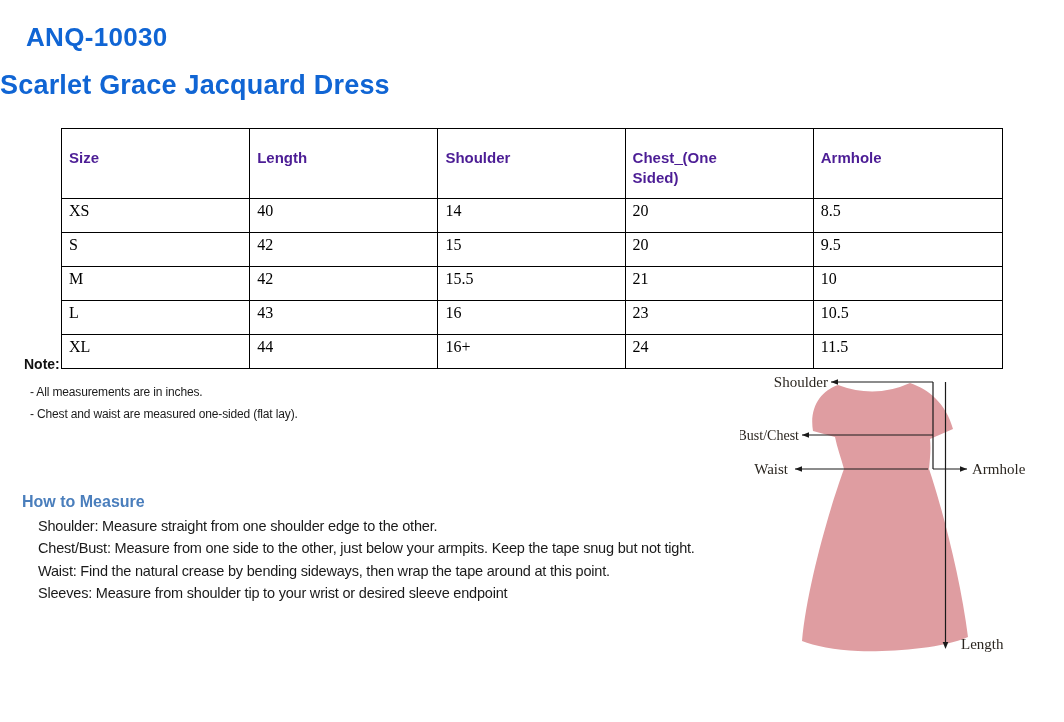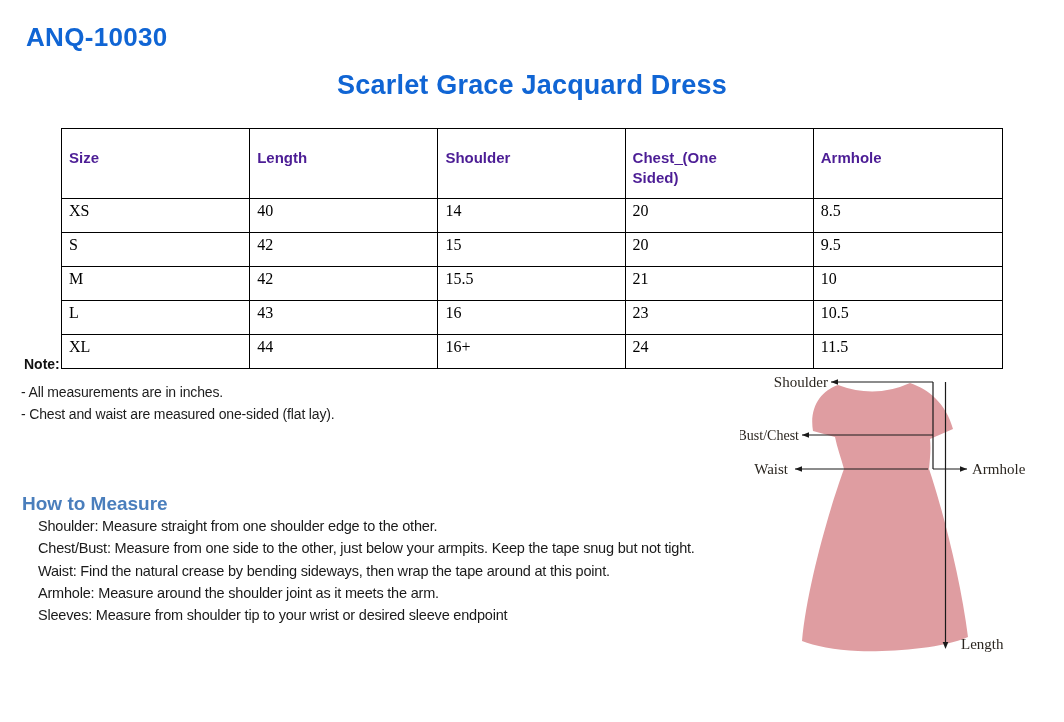--- a/index.html
+++ b/index.html
@@ -5,21 +5,21 @@
   html,body { margin:0; padding:0; }
   body {
     width:1064px; height:722px; background:#ffffff; position:relative;
     font-family:"Liberation Sans", sans-serif; overflow:hidden;
   }
   .title {
     position:absolute; top:22px; left:0; width:100%; text-align:left;
     font-weight:bold; font-size:26px; color:#1065d4; letter-spacing:.3px;margin-left:26px;
   }
   .subtitle {
-    position:absolute; top:70px; left:0; width:100%; text-align:center;
+    position:absolute; top:70px; left:0; width:100%; 
     font-weight:bold; font-size:27px; color:#1065d4; letter-spacing:.2px;
   }
   table.size-chart {
     position:absolute; left:61px; top:128px; width:942px;
     border-collapse:collapse; table-layout:fixed;
   }
   table.size-chart th, table.size-chart td { border:1px solid #000; }
   table.size-chart th {
     color:#4c1d95; font-weight:bold; font-size:15px; line-height:1.35;
     text-align:left; vertical-align:top; padding:19px 4px 0 7px; height:50px;
@@ -27,26 +27,26 @@
   table.size-chart td {
     font-family:"Liberation Serif", serif; font-size:16px; line-height:20px;
     padding:1px 4px 11px 7px; height:21px; color:#000;
   }
   .chest-u { text-decoration:underline; white-space:pre; }
   .note-head {
     position:absolute; left:24px; top:356px;
     font-weight:bold; font-size:14px; color:#111;
   }
   .note-items {
-    position:absolute; left:21px; top:381px;
-    font-size:14px; line-height:22.4px; letter-spacing:-0.15px; color:#1c1c1c;
+    position:absolute; left:30px; top:381px;
+    font-size:12px; line-height:22.4px; letter-spacing:-0.15px; color:#1c1c1c;
   }
   .htm-head {
     position:absolute; left:22px; top:493px;
-    font-weight:bold; font-size:19px; color:#4a7ebc;
+    font-weight:bold; font-size:16px; color:#4a7ebc;
   }
   .htm-items {
     position:absolute; left:38px; top:515px;
     font-size:14.5px; line-height:22.3px; letter-spacing:-0.2px; color:#1a1a1a;
   }
   .caret {
     display:inline-block; width:1px; height:15px; background:#000;
     vertical-align:-2px; margin-left:1px;
   }
   .diagram { position:absolute; left:740px; top:352px; width:324px; height:345px; }
@@ -124,21 +124,20 @@
   <div class="note-items">
     <div><span>- All measurements are in inches.</span></div>
     <div><span>- Chest and waist are measured one-sided (flat lay).</span></div>
   </div>
 
   <div class="htm-head">How to Measure</div>
   <div class="htm-items">
     <div>Shoulder: Measure straight from one shoulder edge to the other.</div>
     <div>Chest/Bust: Measure from one side to the other, just below your armpits. Keep the tape snug but not tight.</div>
     <div>Waist: Find the natural crease by bending sideways, then wrap the tape around at this point.</div>
-    <div>Armhole: Measure around the shoulder joint as it meets the arm.</div>
     <div>Sleeves: Measure from shoulder tip to your wrist or desired sleeve endpoint</div>
   </div>
 
   <div class="diagram">
     <svg width="324" height="345" viewBox="0 0 324 345" xmlns="http://www.w3.org/2000/svg">
 
       <path d="M 98,33 Q 135,47 170,31 C 188,37 206,51 213,77 L 190,87
                C 191,97 190,107 189,117 C 202,155 221,228 228,285
                C 200,297 150,300 118,299 C 95,298 74,294 62,289
                C 67,235 89,158 104,117 C 101,106 97,95 95,85

